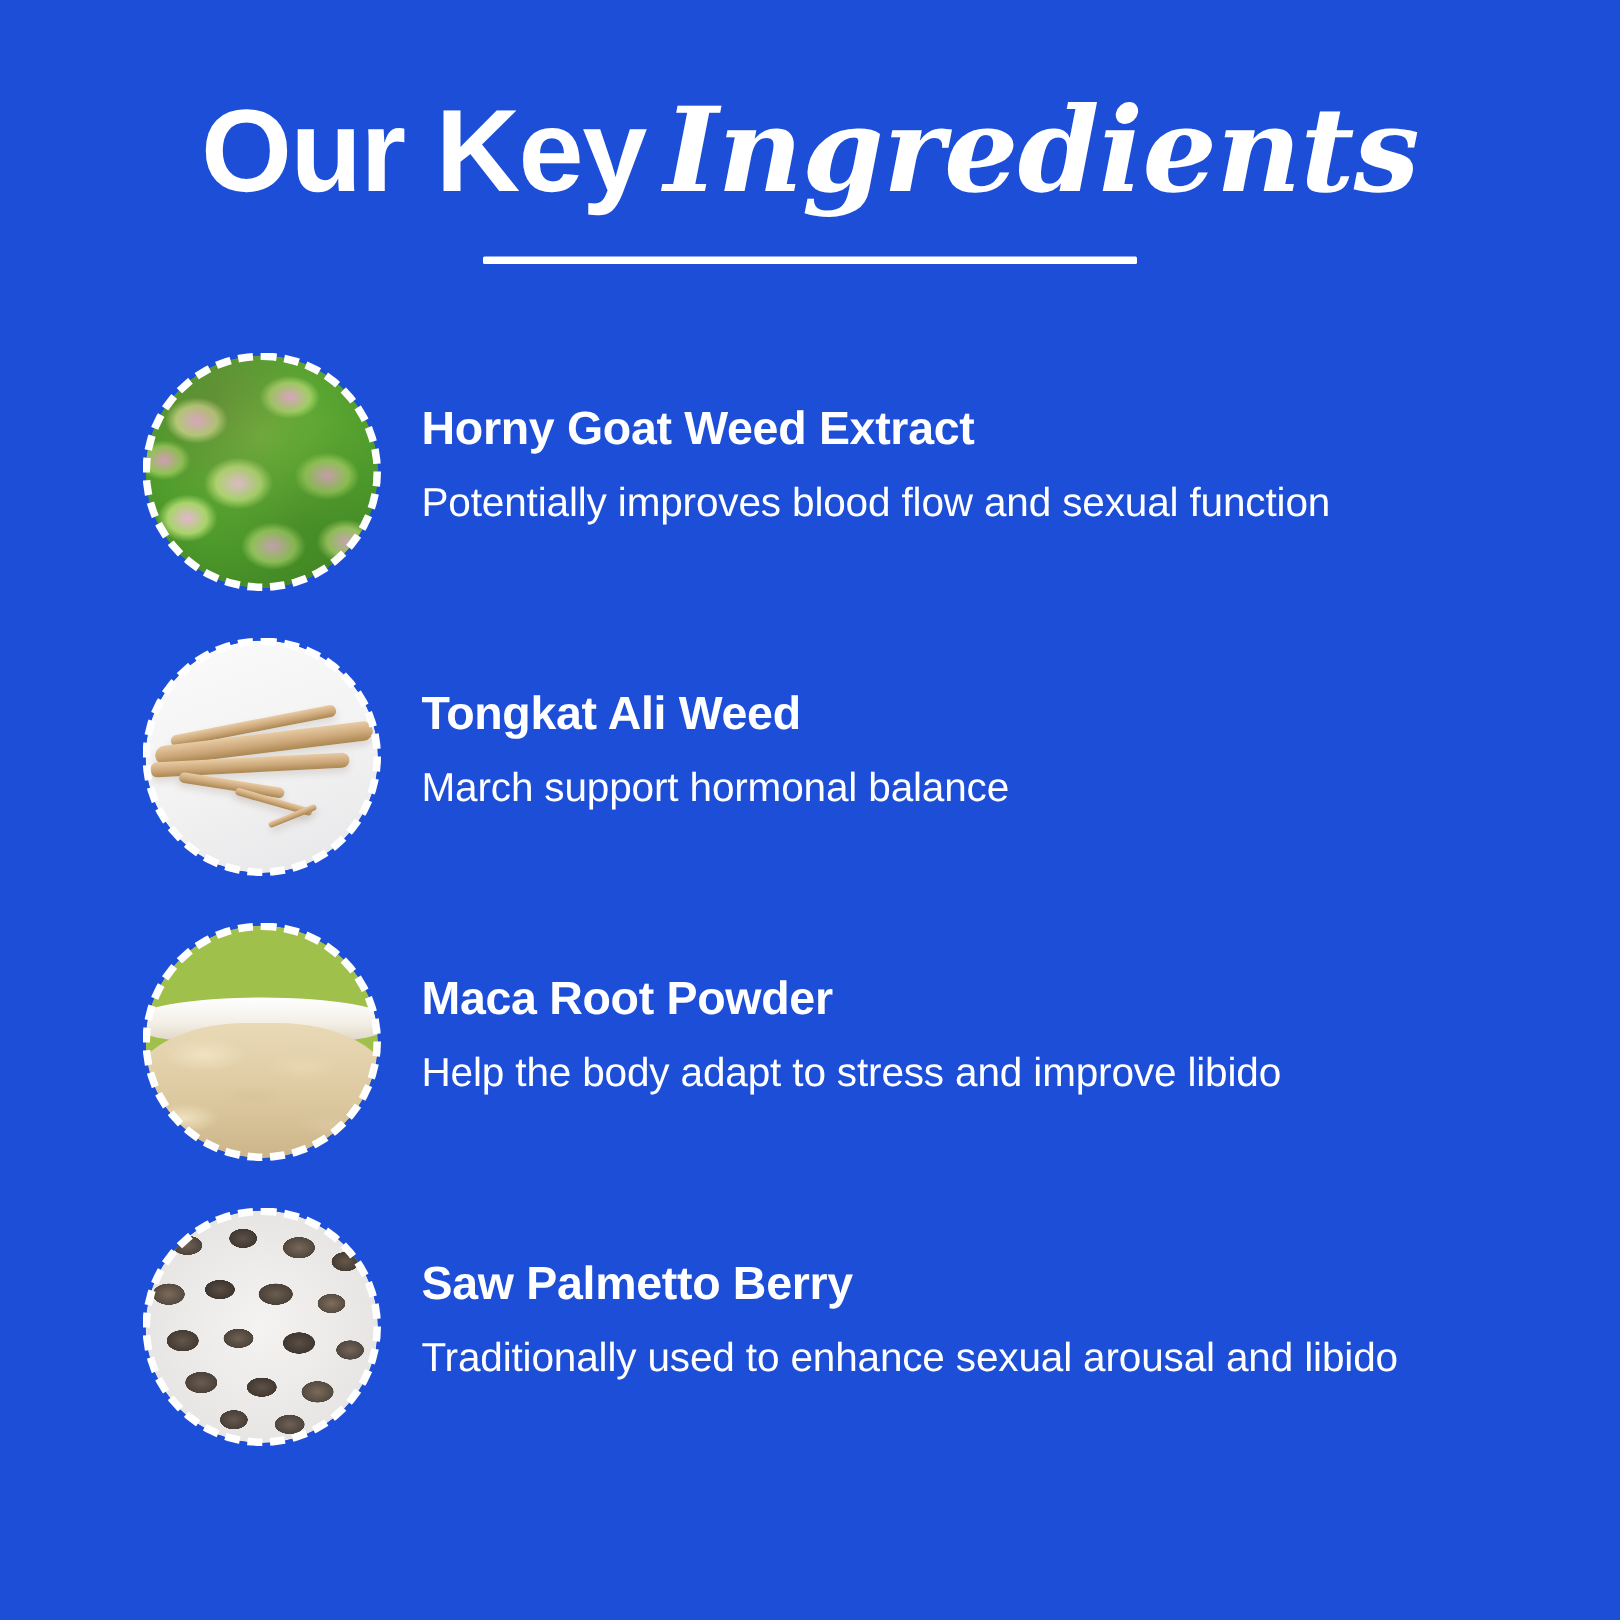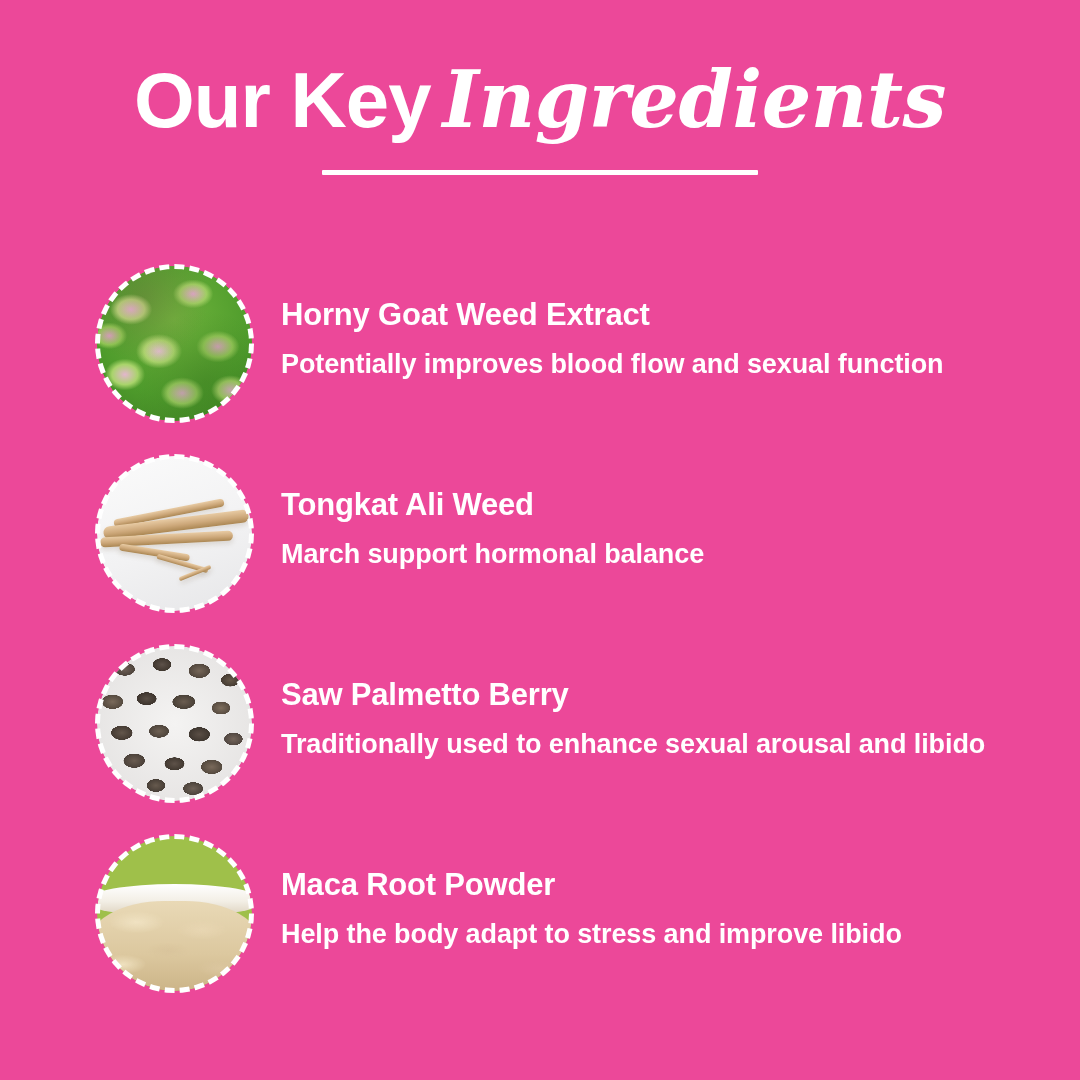--- a/index.html
+++ b/index.html
@@ -14,21 +14,21 @@
   body {
     background:#ab1350;
     font-family:"Liberation Sans", sans-serif;
     -webkit-font-smoothing:antialiased;
   }
 
   .poster {
     position:relative;
     width:1080px;
     height:1080px;
-    background:#ec4899;
+    background:#1d4ed8;
   }
 
   
   .header {
     position:absolute;
     top:52px;
     left:0;
     width:1080px;
     text-align:center;
   }
@@ -59,21 +59,21 @@
     width:436px;
     height:5px;
     background:#ffffff;
     margin:22px auto 0 auto;
     border-radius:1px;
   }
 
   
   .list {
     position:absolute;
-    top:266px;
+    top:237px;
     left:0;
     width:892px;
   }
 
   .row {
     position:relative;
     height:190px;
   }
 
   
@@ -116,21 +116,21 @@
     font-family:"Liberation Sans", sans-serif;
     font-weight:700;
     font-size:31px;
     line-height:38px;
     color:#ffffff;
     letter-spacing:-0.2px;
   }
 
   .ing-desc {
     font-family:"Liberation Sans", sans-serif;
-    font-weight:700;
+    font-weight:400;
     font-size:27px;
     line-height:34px;
     color:#ffffff;
     margin-top:13px;
     letter-spacing:-0.1px;
   }
 
   
   .art-leaves {
     width:100%;
@@ -280,40 +280,40 @@
       <div class="dash-ring"></div>
       <div class="row-text">
         <div class="ing-name">Tongkat Ali Weed</div>
         <div class="ing-desc">March support hormonal balance</div>
       </div>
     </div>
 
     <div class="row">
       <div class="thumb">
         <div class="thumb-art">
-            <div class="art-berry"></div>
-          </div>
-      </div>
-      <div class="dash-ring"></div>
-      <div class="row-text">
-        <div class="ing-name">Saw Palmetto Berry</div>
-        <div class="ing-desc">Traditionally used to enhance sexual arousal and libido</div>
-      </div>
-    </div>
-
-    <div class="row">
-      <div class="thumb">
-        <div class="thumb-art">
           <div class="art-maca">
             <div class="maca-rim"></div>
             <div class="maca-powder"></div>
           </div>
         </div>
       </div>
       <div class="dash-ring"></div>
       <div class="row-text">
         <div class="ing-name">Maca Root Powder</div>
         <div class="ing-desc">Help the body adapt to stress and improve libido</div>
       </div>
     </div>
 
+    <div class="row">
+      <div class="thumb">
+        <div class="thumb-art">
+            <div class="art-berry"></div>
+          </div>
+      </div>
+      <div class="dash-ring"></div>
+      <div class="row-text">
+        <div class="ing-name">Saw Palmetto Berry</div>
+        <div class="ing-desc">Traditionally used to enhance sexual arousal and libido</div>
+      </div>
+    </div>
+
   </div>
 </div>
 
 </body></html>

